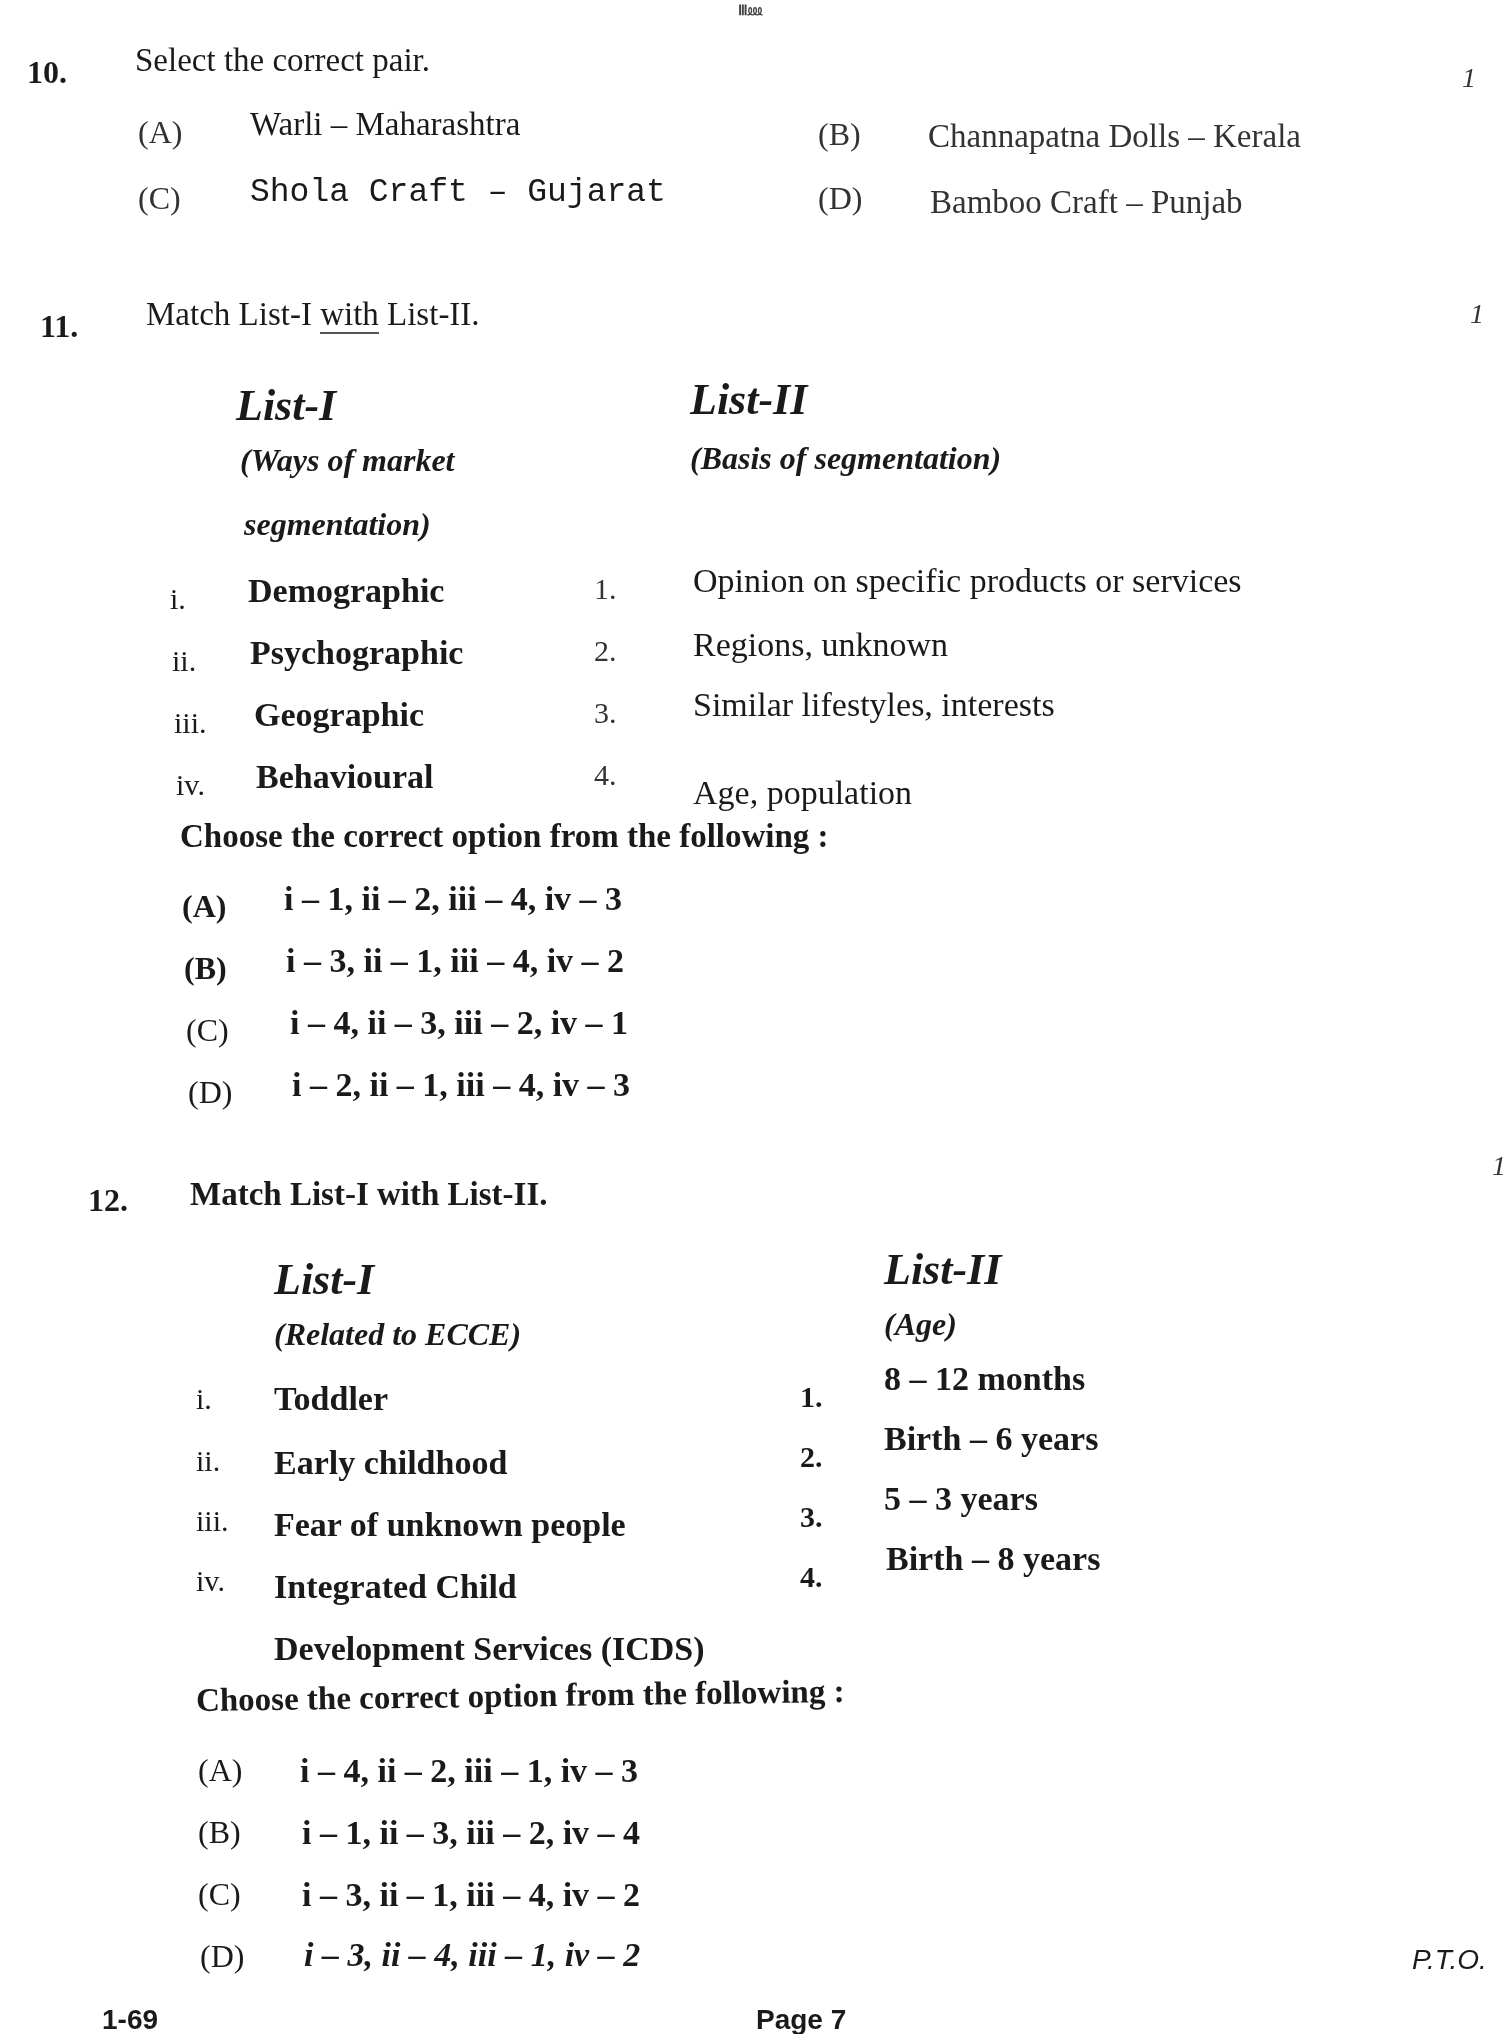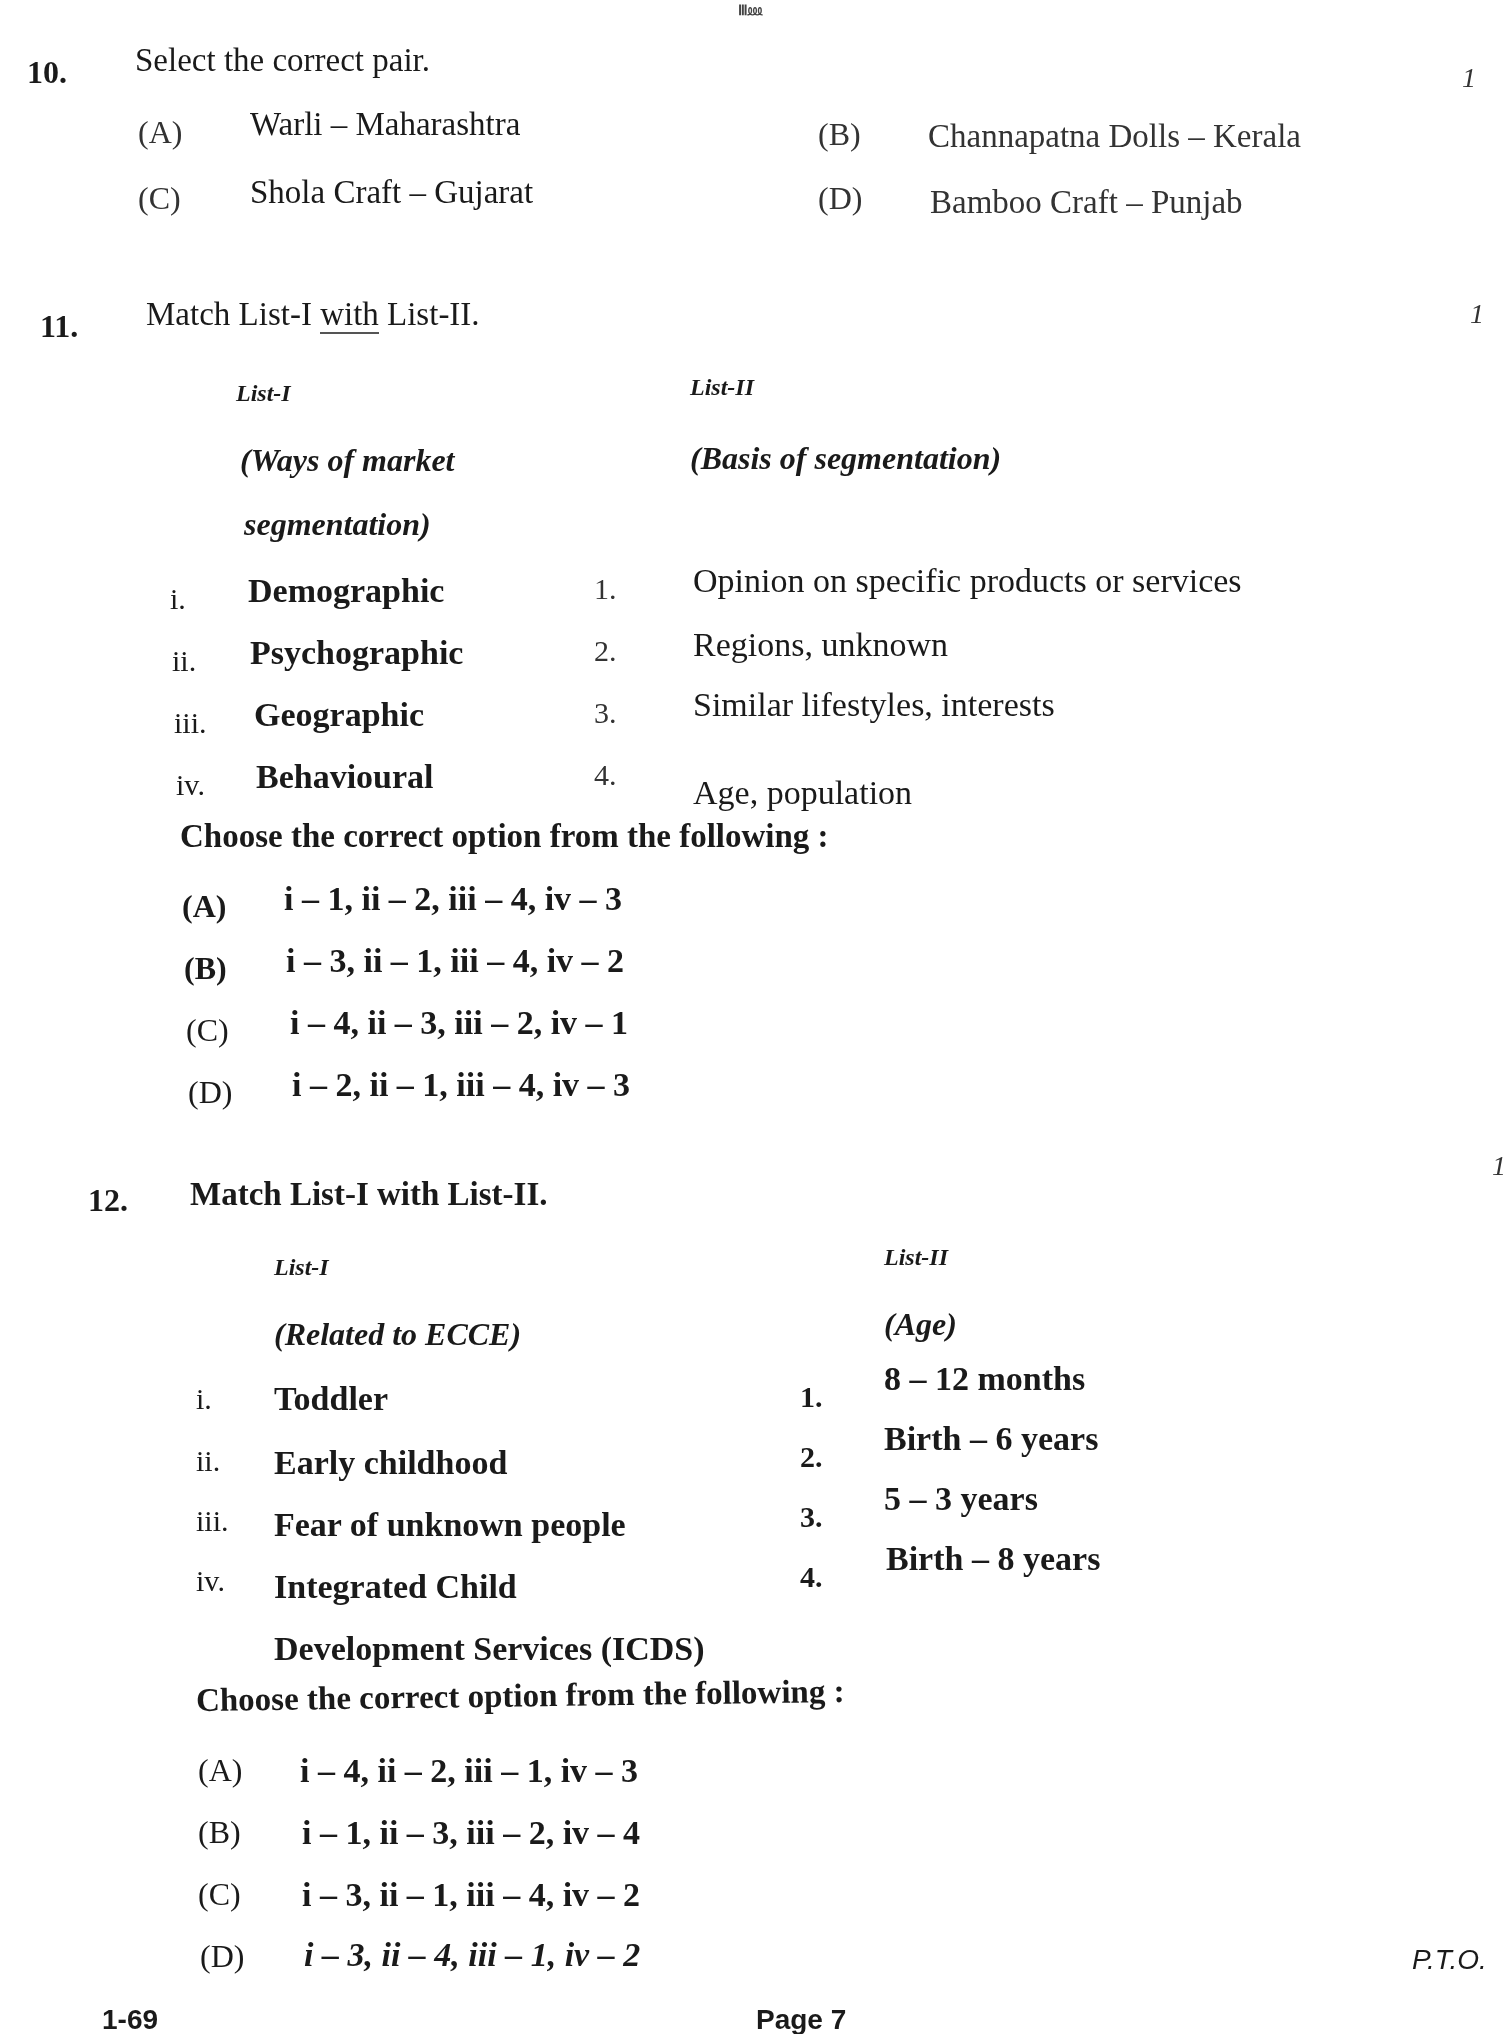--- a/index.html
+++ b/index.html
@@ -9,21 +9,21 @@
     color: #1a1a1a;
   }
   .abs { position: absolute; white-space: nowrap; }
   .qnum { font-weight: bold; font-size: 32px; }
   .stem { font-size: 33px; }
   .marks { font-style: italic; font-size: 28px; color: #333; }
   .opt-label { font-size: 32px; }
   .opt-text { font-size: 33px; }
   .light { color: #333; }
   .bold { font-weight: bold; }
-  .list-head { font-style: italic; font-size: 24px; font-weight: bold; }
+  .list-head { font-style: italic; font-size: 44px; font-weight: bold; }
   .list-sub { font-style: italic; font-size: 32px; font-weight: bold; }
   .roman { font-size: 30px; }
   .item { font-size: 34px; font-weight: bold; }
   .num { font-size: 30px; }
   .ans { font-size: 34px; font-weight: bold; }
   .light-ans { font-size: 34px; font-weight: normal; }
   .choose { font-size: 33px; font-weight: bold; }
   .footer { font-family: "Liberation Sans", "DejaVu Sans", sans-serif; font-weight: bold; font-size: 28px; }
   .pto { font-family: "Liberation Sans", "DejaVu Sans", sans-serif; font-style: italic; font-size: 28px; }
   .header-mark { font-family: "Liberation Sans", sans-serif; font-weight: bold; font-size: 14px; color: #444; }
@@ -42,21 +42,21 @@
   <div>
     <span class="abs opt-label light" style="left:138px; top:114px;">(A)</span>
     <span class="abs opt-text" style="left:250px; top:106px;">Warli – Maharashtra</span>
   </div>
   <div>
     <span class="abs opt-label light" style="left:818px; top:116px;">(B)</span>
     <span class="abs opt-text light" style="left:928px; top:118px;">Channapatna Dolls – Kerala</span>
   </div>
   <div>
     <span class="abs opt-label light" style="left:138px; top:180px;">(C)</span>
-    <span class="abs opt-text" style="left:250px; top:174px;">Shola Craft – Gujarat</span>
+    <span class="abs opt-text" style="left:250px; top:174px;font-family:Liberation Mono, monospace;">Shola Craft – Gujarat</span>
   </div>
   <div>
     <span class="abs opt-label light" style="left:818px; top:180px;">(D)</span>
     <span class="abs opt-text light" style="left:930px; top:184px;">Bamboo Craft – Punjab</span>
   </div>
 </div>
 
 <div>
   <div class="abs qnum" style="left:40px; top:308px;">11.</div>
   <div class="abs stem" style="left:146px; top:296px;">

